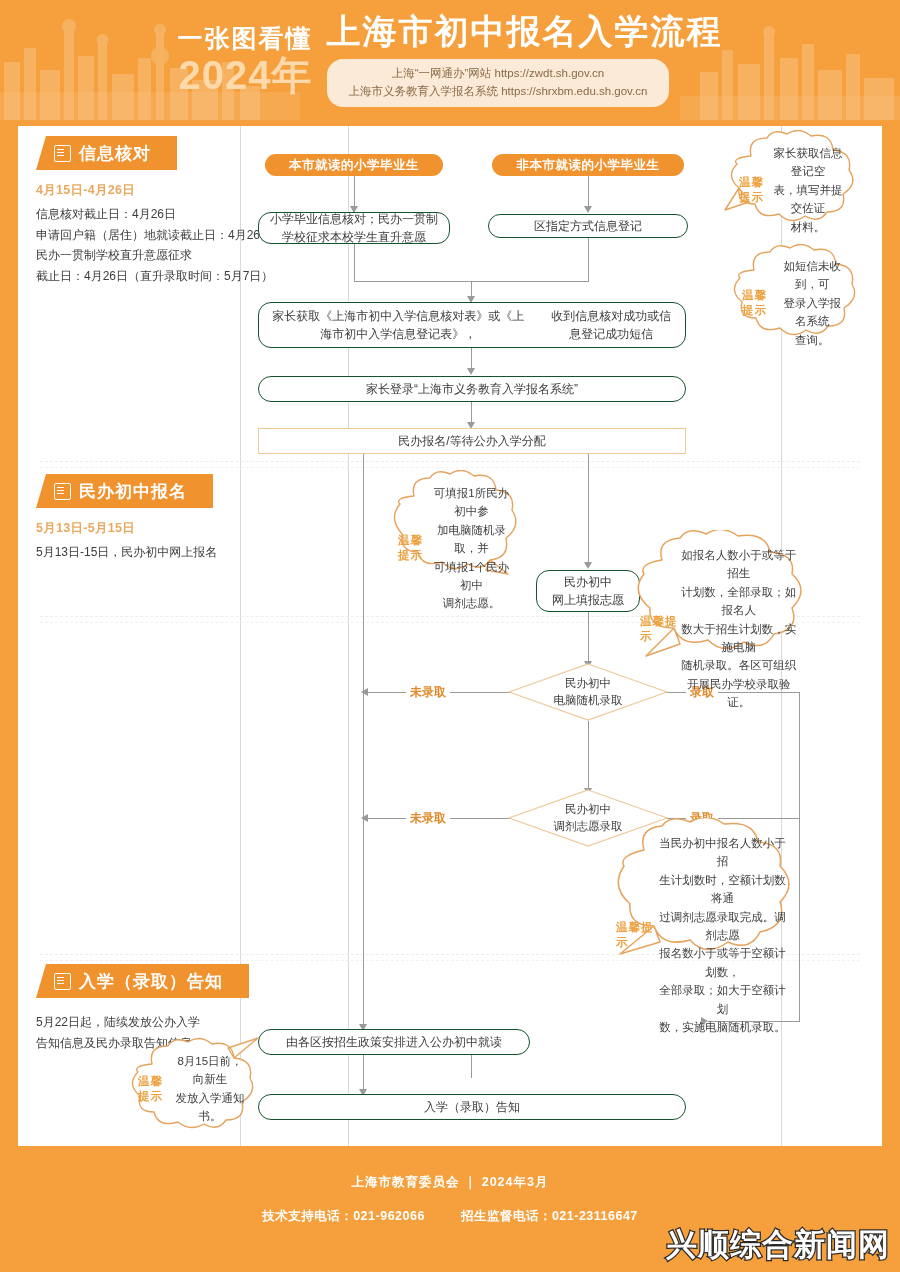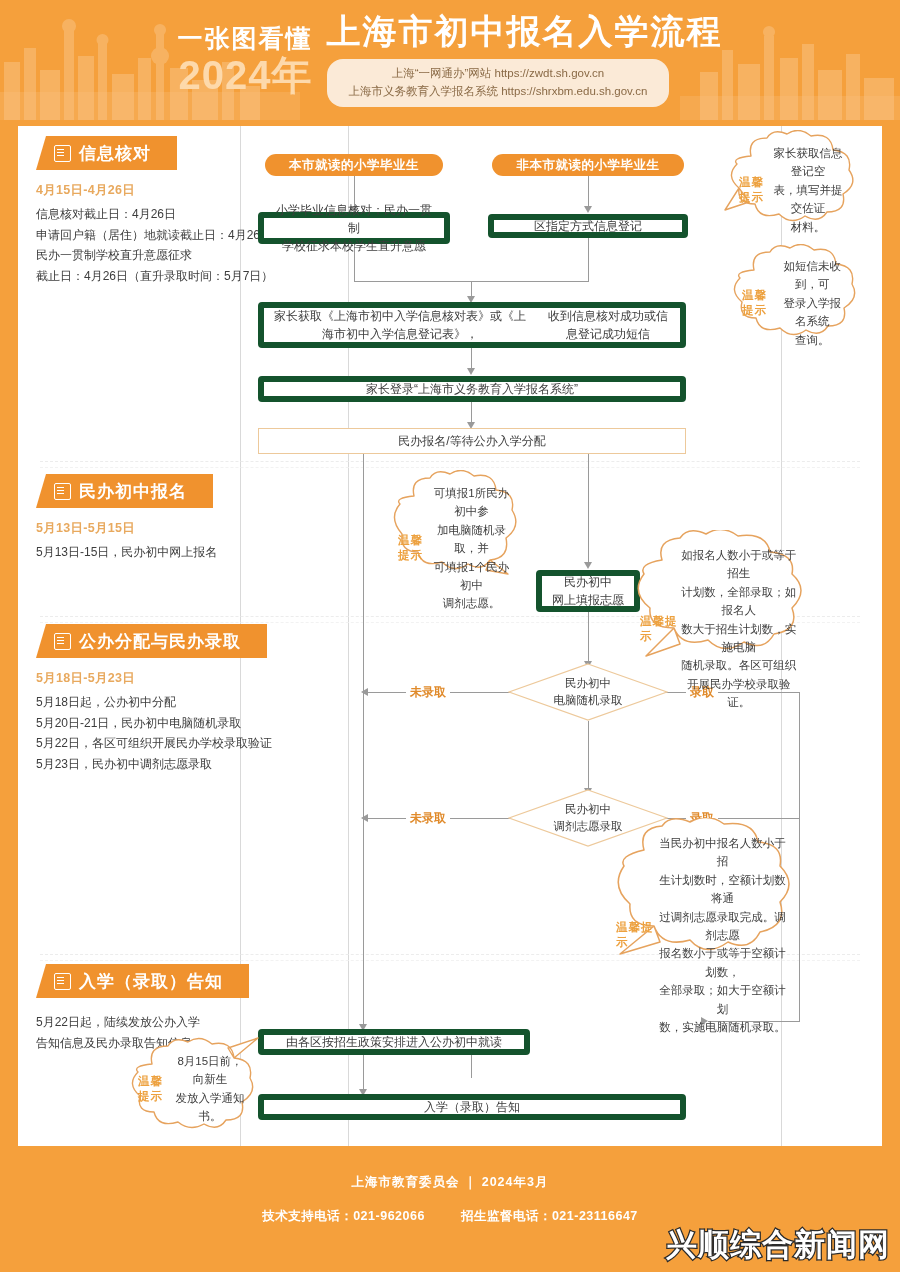--- a/index.html
+++ b/index.html
@@ -37,21 +37,21 @@
   .tag-ico{width:15px;height:15px;border:1.6px solid #fff;border-radius:2px;margin-right:8px;position:relative;flex:0 0 auto;}
   .tag-ico::before{content:"";position:absolute;left:2px;top:3px;width:7px;height:1.4px;background:#fff;box-shadow:0 3px 0 #fff,0 6px 0 #fff;}
   .tag-txt{font-size:17px;font-weight:bold;color:#fff;letter-spacing:1px;white-space:nowrap;}
   .sect-date{margin-top:12px;font-size:12.5px;font-weight:bold;color:#e8a95e;letter-spacing:.3px;}
   .sect-lines{margin-top:5px;}
   .sect-line{font-size:12px;color:#3d3d3d;line-height:1.72;white-space:nowrap;}
 
   
   .node{position:absolute;box-sizing:border-box;display:flex;align-items:center;justify-content:center;text-align:center;}
   .pill{background:#f0922e;border-radius:13px;color:#fff;font-size:12.5px;font-weight:bold;letter-spacing:.5px;}
-  .rbox{background:#fff;border:6px solid #14532d;border-radius:4px;color:#3d3d3d;font-size:12px;line-height:1.5;}
+  .rbox{background:#fff;border:1px solid #14532d;border-radius:13px;color:#3d3d3d;font-size:12px;line-height:1.5;}
   .sqbox{background:#fff;border:1px solid #edc99b;border-radius:0;color:#3d3d3d;font-size:12px;}
   .node span{display:block;padding:0 8px;}
 
   
   .diamond{position:absolute;}
   .diamond svg{display:block;}
   .diamond .dtxt{position:absolute;left:0;top:0;right:0;bottom:0;display:flex;flex-direction:column;
       align-items:center;justify-content:center;font-size:11.5px;color:#3d3d3d;line-height:1.45;}
 
   
@@ -166,33 +166,20 @@
       <div class="tag">
         <span class="tag-ico"></span>
         <span class="tag-txt">民办初中报名</span>
       </div>
       <div class="sect-date">5月13日-5月15日</div>
       <div class="sect-lines">
         <div class="sect-line">5月13日-15日，民办初中网上报名</div>
       </div>
     </div>
 
-    <div class="sect" style="left:18px;top:498px;">
-      <div class="tag">
-        <span class="tag-ico"></span>
-        <span class="tag-txt">公办分配与民办录取</span>
-      </div>
-      <div class="sect-date">5月18日-5月23日</div>
-      <div class="sect-lines">
-        <div class="sect-line">5月18日起，公办初中分配</div>
-        <div class="sect-line">5月20日-21日，民办初中电脑随机录取</div>
-        <div class="sect-line">5月22日，各区可组织开展民办学校录取验证</div>
-        <div class="sect-line">5月23日，民办初中调剂志愿录取</div>
-      </div>
-    </div>
 
     <div class="sect" style="left:18px;top:838px;">
       <div class="tag">
         <span class="tag-ico"></span>
         <span class="tag-txt">入学（录取）告知</span>
       </div>
       <div class="sect-lines" style="margin-top:14px">
         <div class="sect-line">5月22日起，陆续发放公办入学</div>
         <div class="sect-line">告知信息及民办录取告知信息</div>
       </div>

